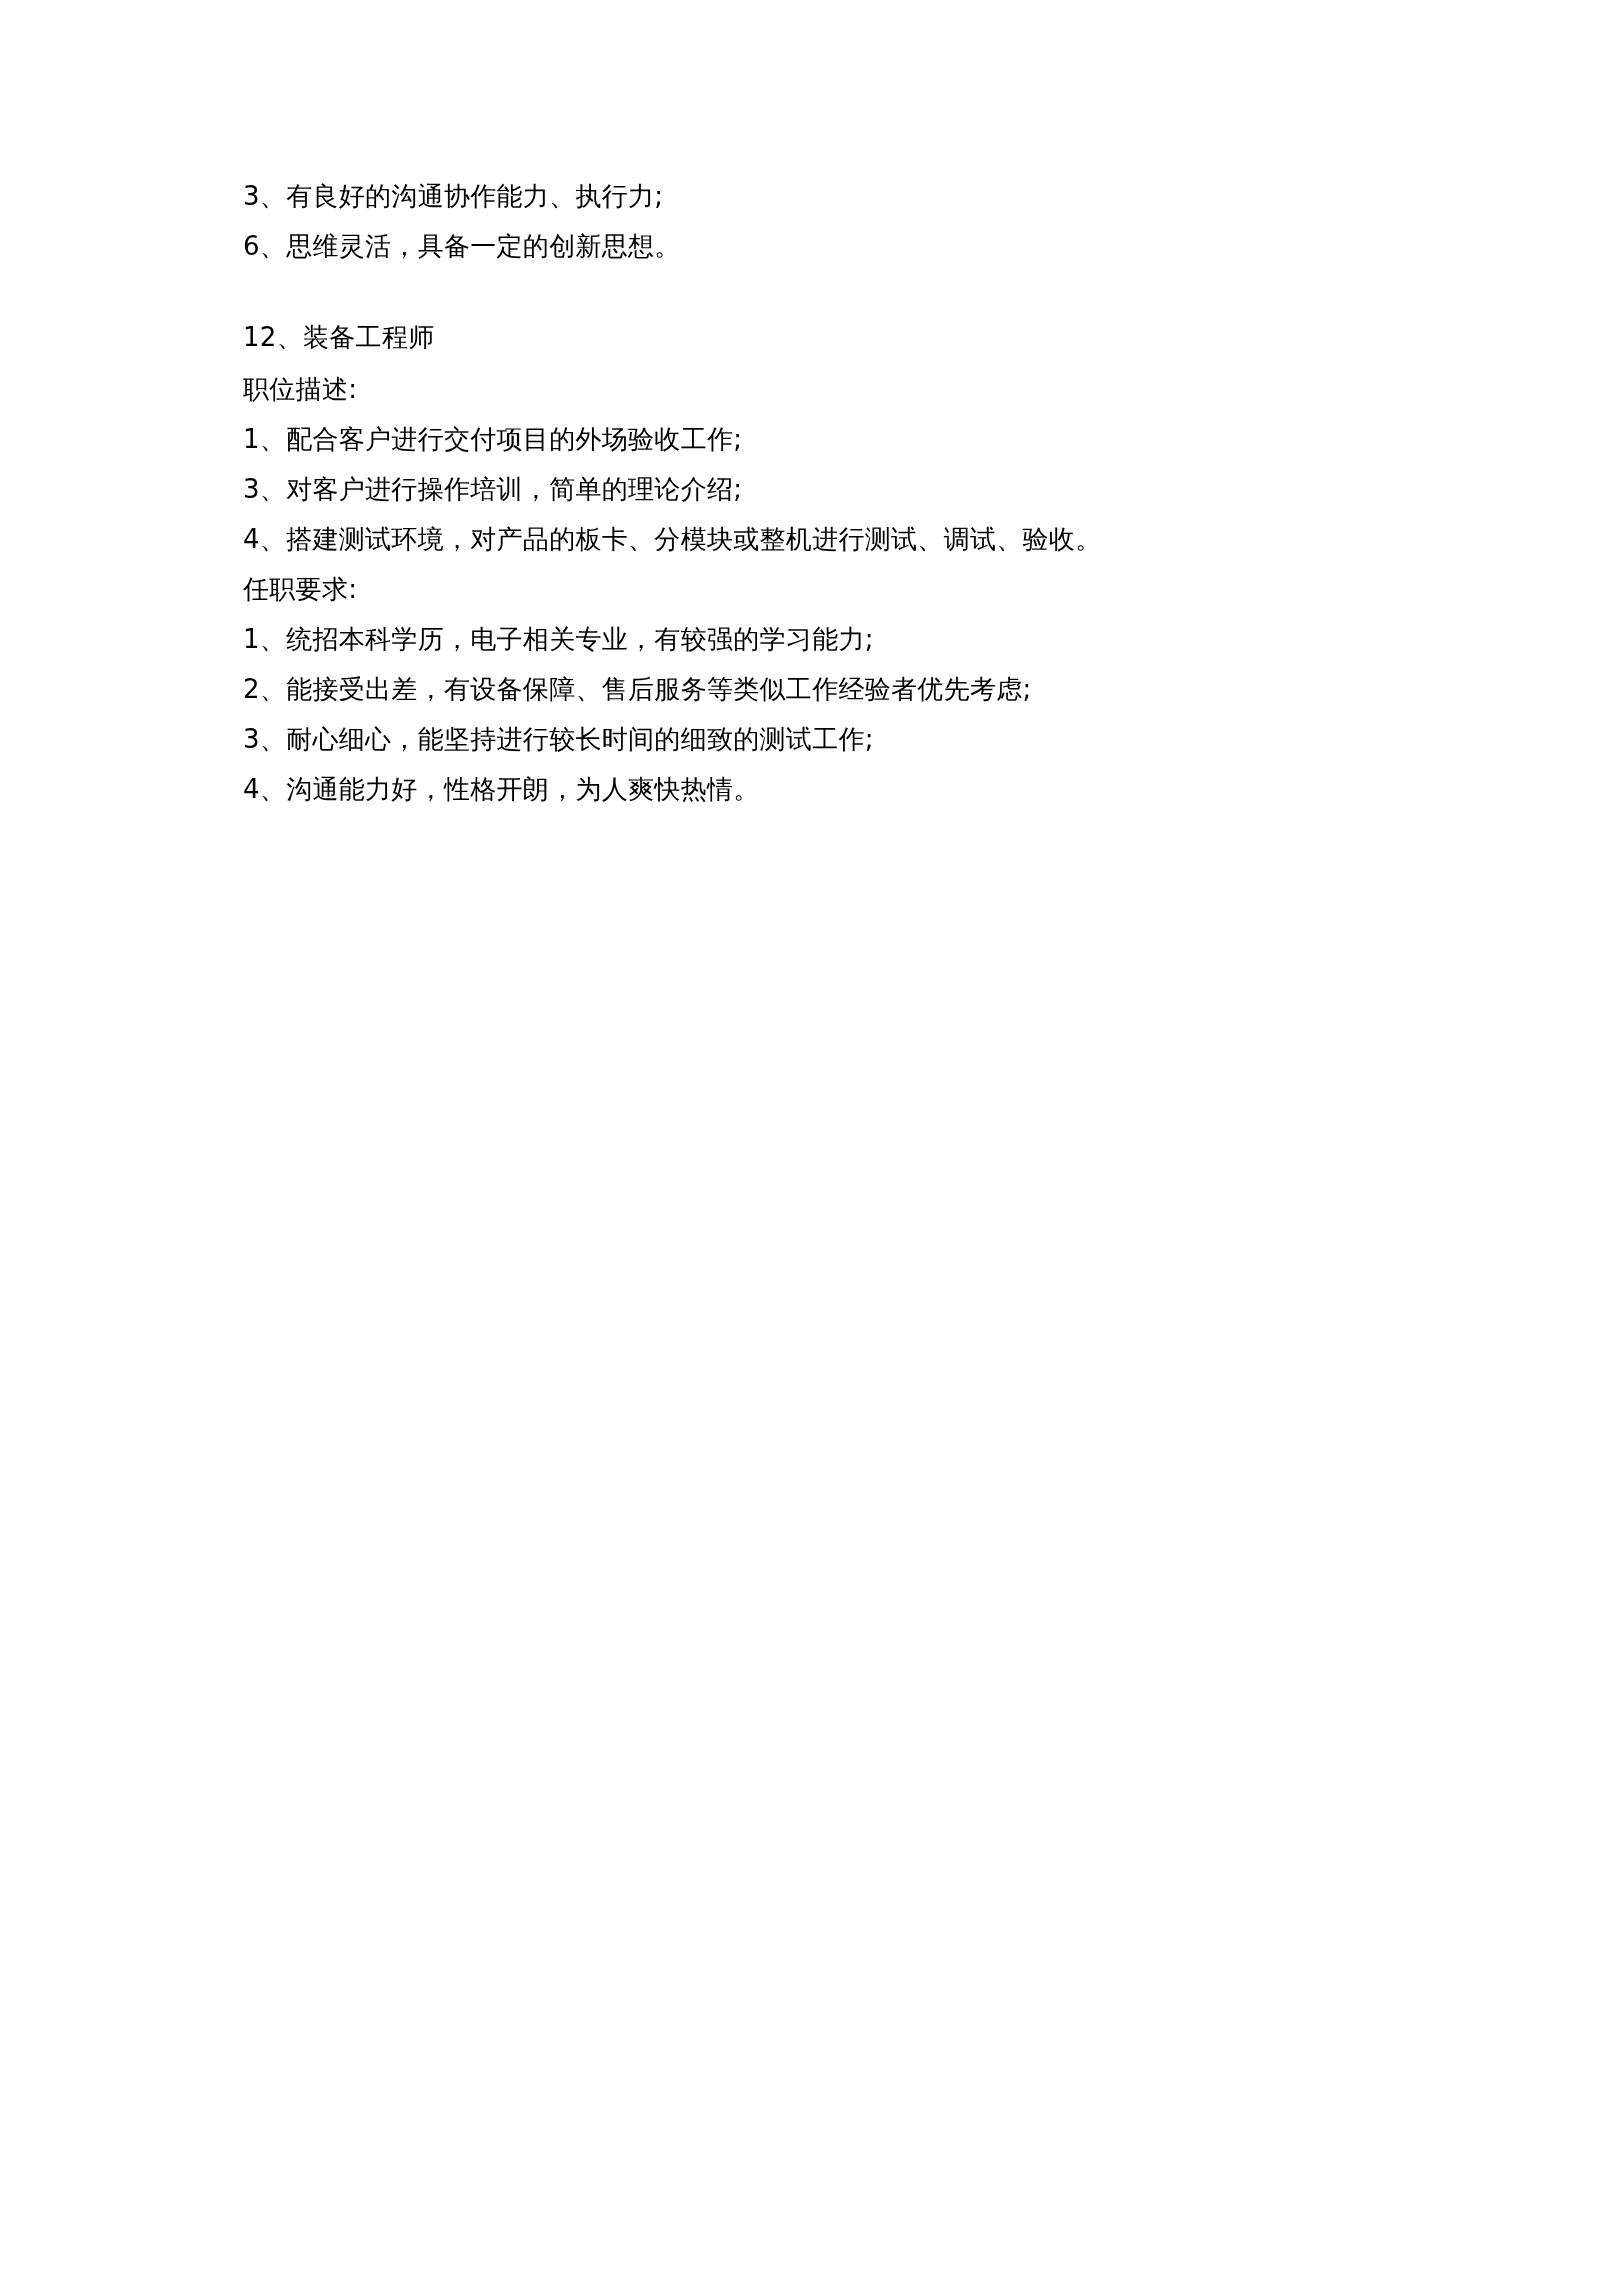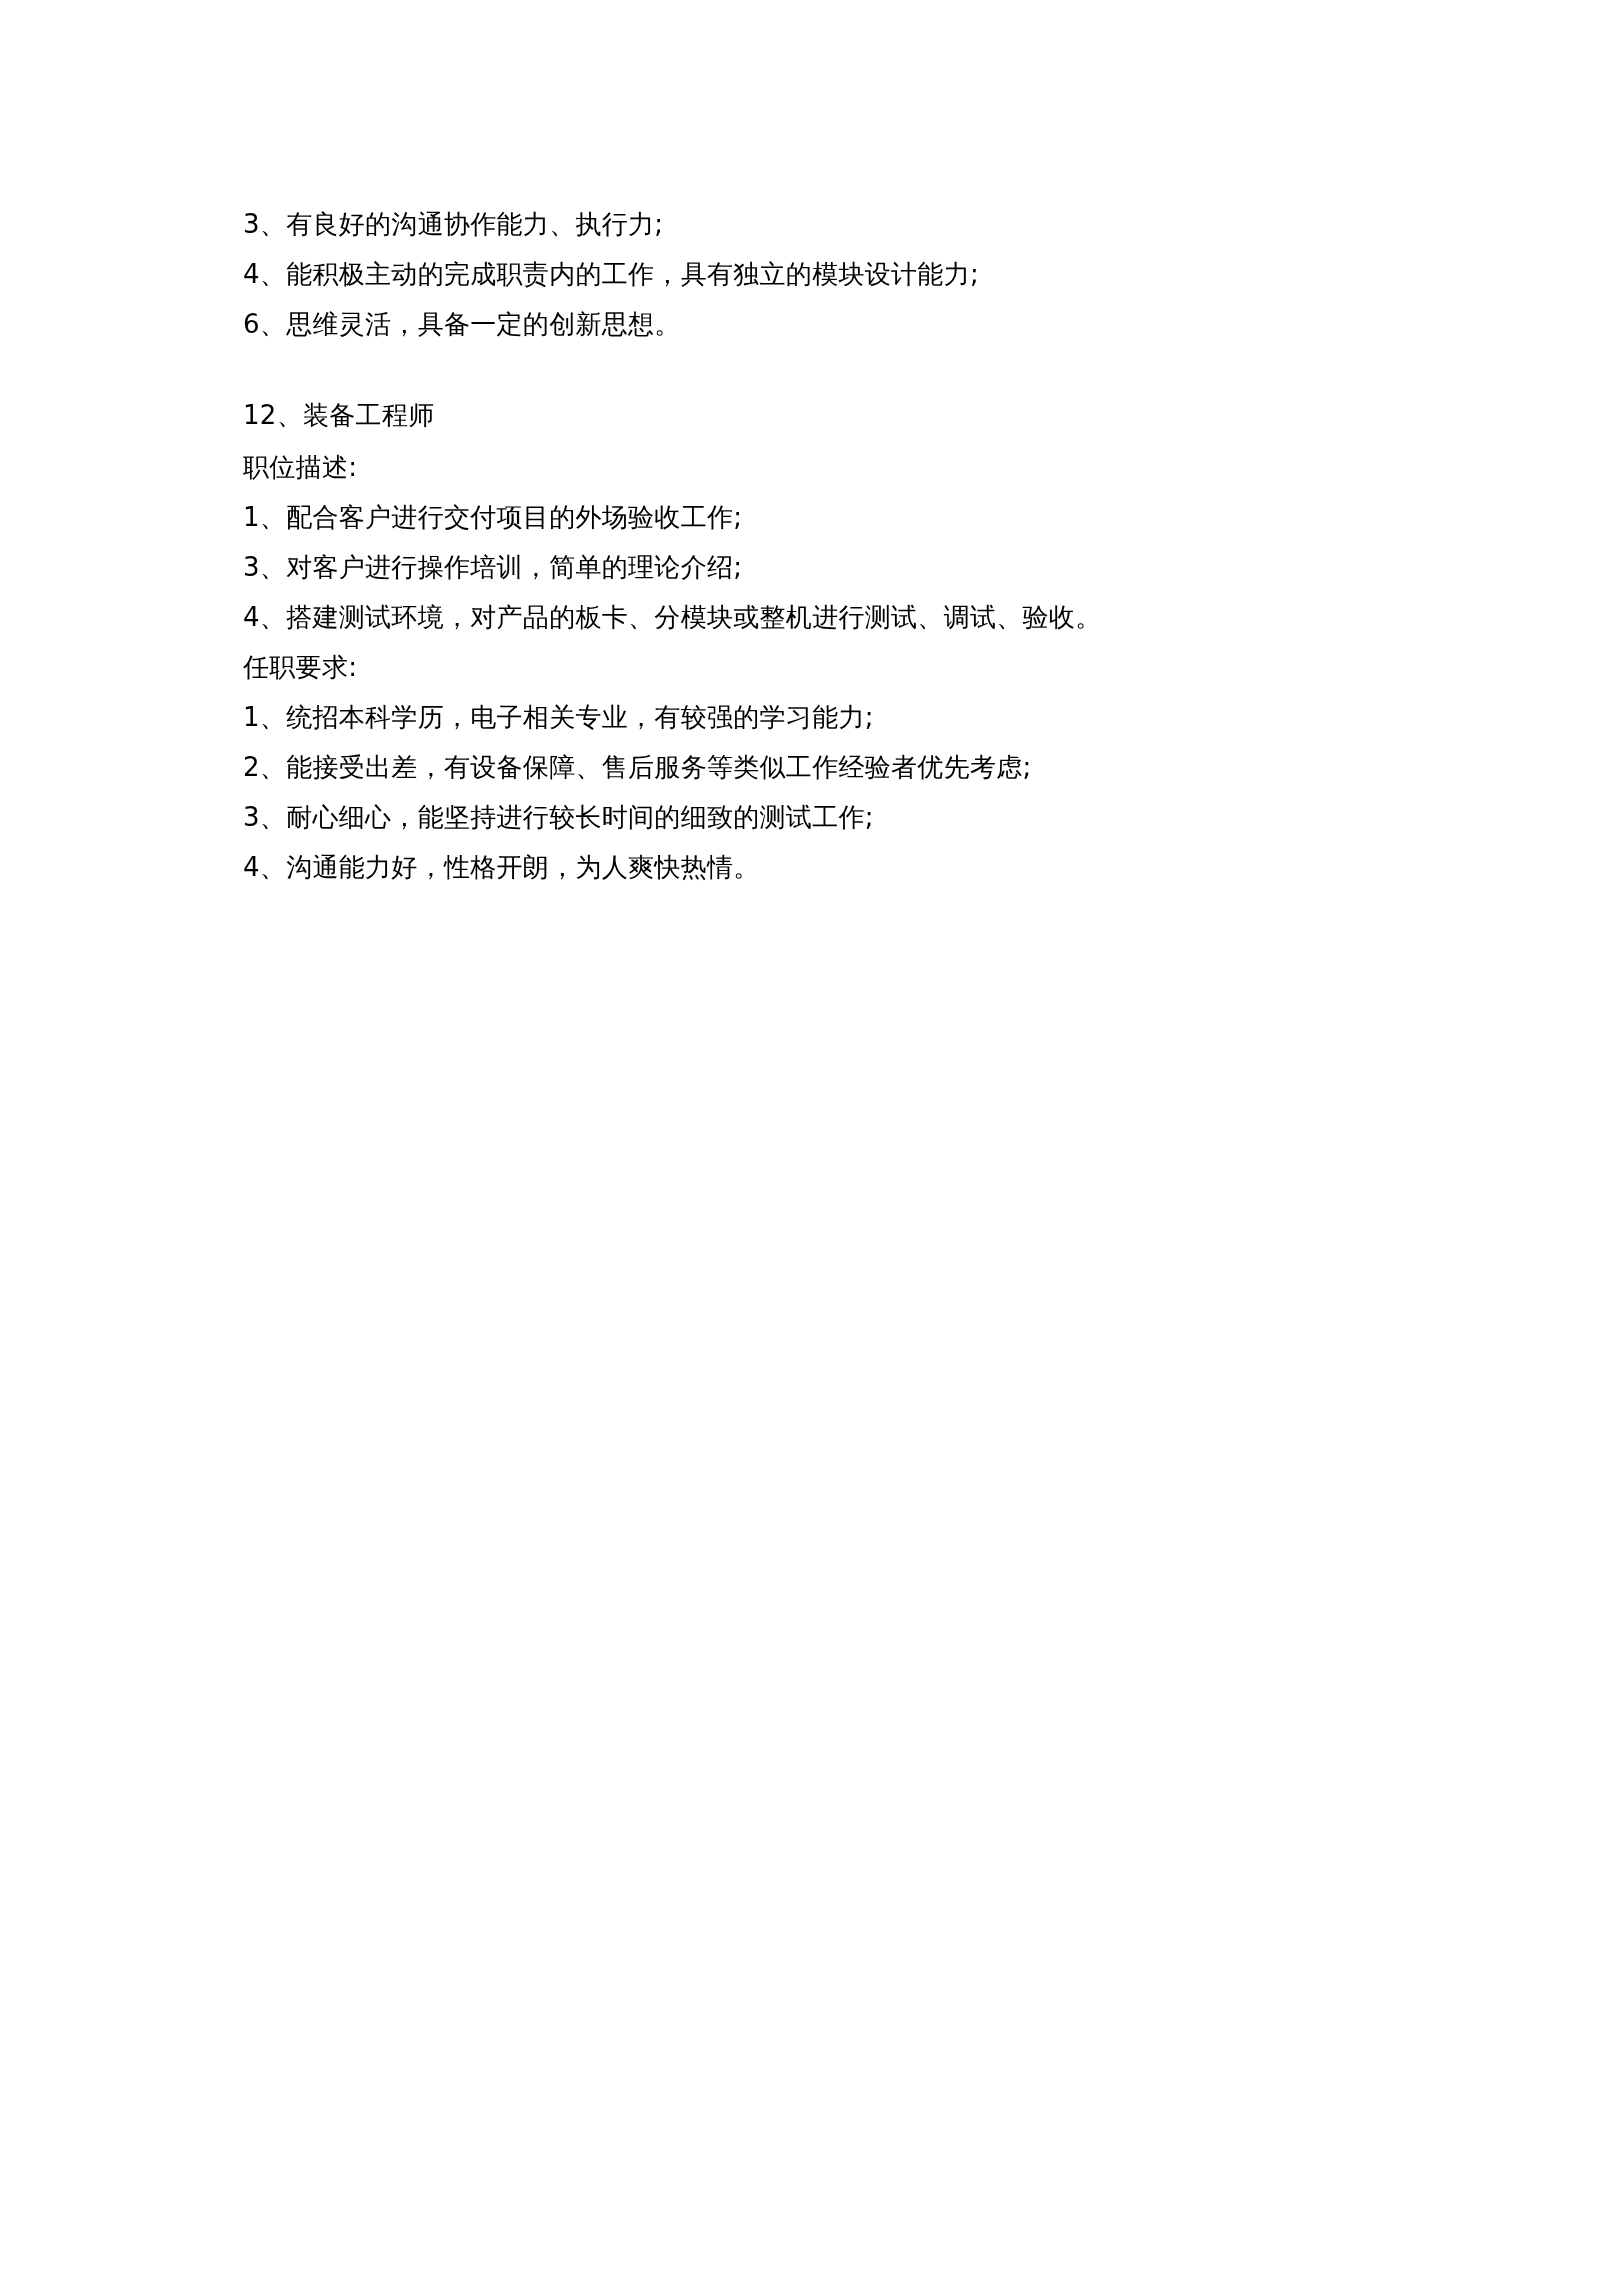--- a/index.html
+++ b/index.html
@@ -13,21 +13,20 @@
     font-family: "DejaVu Sans", "Liberation Sans", sans-serif;
     color: #000000;
     -webkit-font-smoothing: antialiased;
   }
   .page {
     position: relative;
     width: 1623px;
     height: 1692px;
     box-sizing: border-box;
     padding: 183px 196px 0 243px;
-    margin-top: 28px;
   }
   .doc-body {
     width: 1178px;
   }
   .line {
     font-size: 26px;
     line-height: 1.0;
     margin: 0 0 24px 0;
     letter-spacing: 0.3px;
     white-space: pre-wrap;
@@ -42,21 +41,20 @@
     margin-bottom: 26px;
   }
 </style>
 </head>
 <body>
 
 <div class="page">
   <div class="doc-body">
 
     <p class="line">3、有良好的沟通协作能力、执行力;</p>
-    <p class="line">4、能积极主动的完成职责内的工作，具有独立的模块设计能力;</p>
     <p class="line">6、思维灵活，具备一定的创新思想。</p>
 
     <div class="spacer-block"></div>
 
     <p class="line bold heading-gap">12、装备工程师</p>
     <p class="line bold">职位描述:</p>
 
     <p class="line">1、配合客户进行交付项目的外场验收工作;</p>
     <p class="line">3、对客户进行操作培训，简单的理论介绍;</p>
     <p class="line">4、搭建测试环境，对产品的板卡、分模块或整机进行测试、调试、验收。</p>

